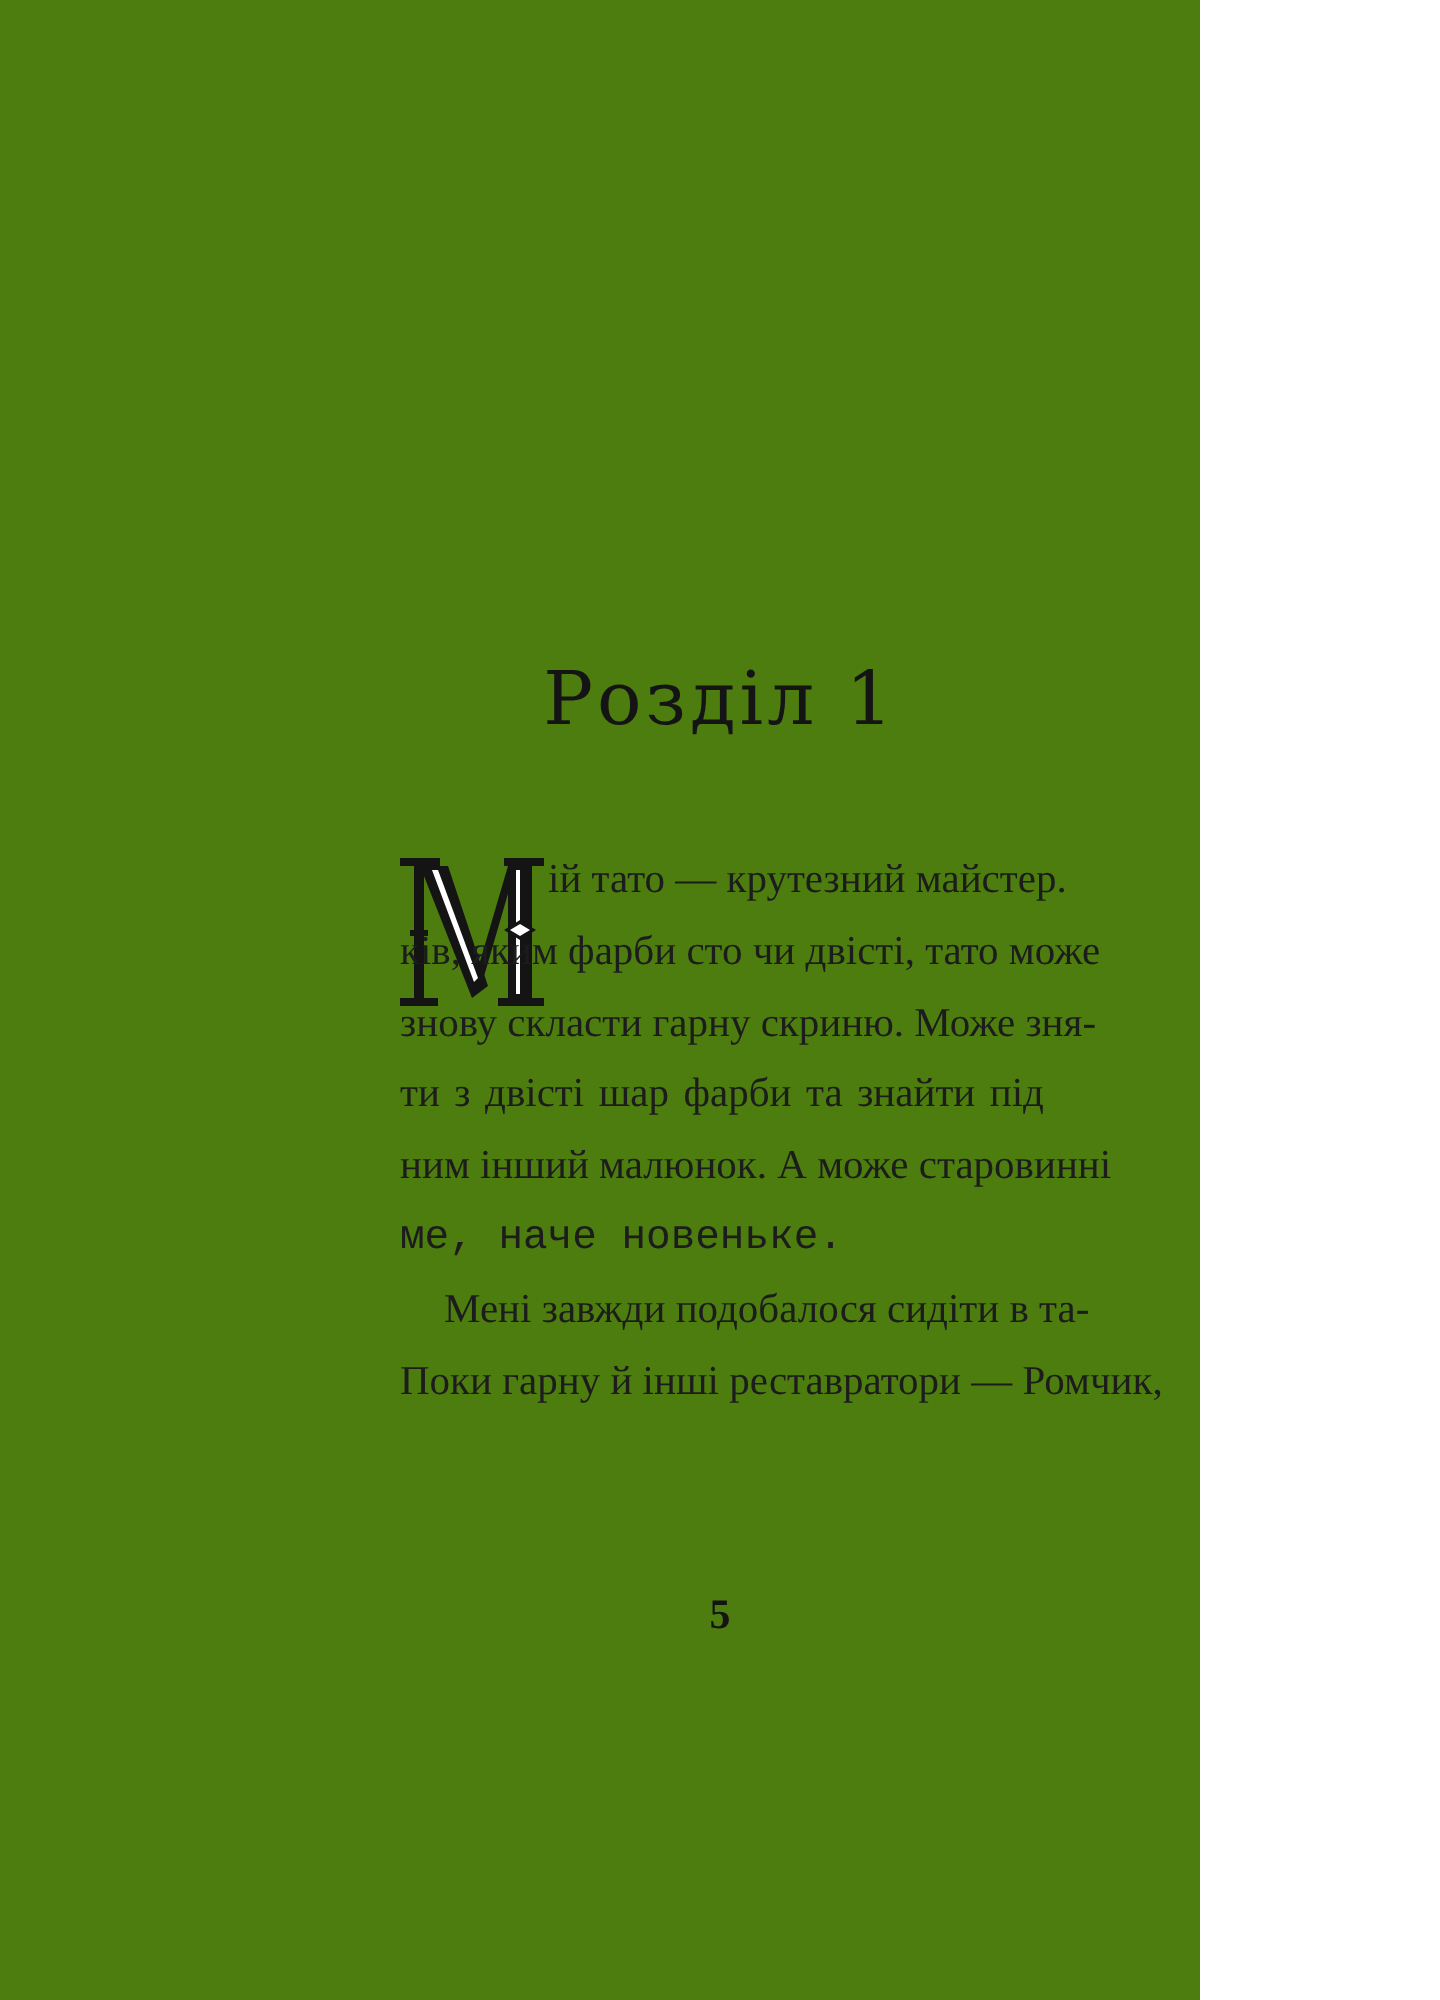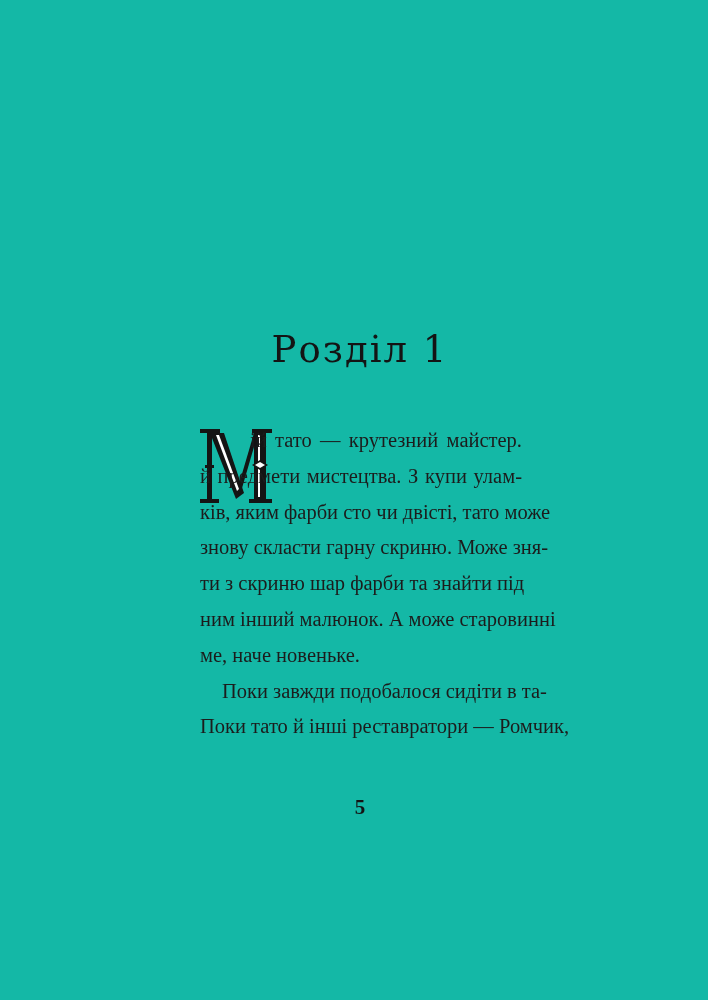--- a/index.html
+++ b/index.html
@@ -1,32 +1,32 @@
 <!DOCTYPE html>
 <html><head>
   <meta charset="utf-8">
   <style>
     html, body { margin: 0; padding: 0; background: #ffffff; }
     body { width: 720px; height: 1000px; position: relative; overflow: hidden; color: #1a1a1a; }
-    .page { position: absolute; left: 0; top: 0; width: 708px; height: 1000px; background: #14b8a6; }
+    .page { position: absolute; left: 0; top: 0; width: 600px; height: 1000px; background: #4d7c0f; }
     .chapter-title {
       position: absolute; left: 0; width: 720px; top: 328px;
       text-align: center;
       font-family: "DejaVu Serif", serif;
       font-size: 37px; font-weight: normal; letter-spacing: 2px;
       color: #141414;
     }
     .text-block {
       position: absolute; left: 200px; top: 423px; width: 322px;
       font-family: "Liberation Serif", serif;
       font-size: 20.5px; line-height: 35.8px; color: #1c1c1c;
     }
     .line { display: block; text-align: justify; text-align-last: justify; white-space: nowrap; height: 35.8px; }
-    .line.last { text-align-last: left; }
-    .line.indent-cap { margin-left: 50px; }
+    .line.last { text-align-last: left; font-family: Liberation Mono, monospace; }
+    .line.indent-cap { margin-left: 74px; }
     .line.para-first { text-indent: 22px; }
     .drop-cap {
       position: absolute; left: 200px; top: 427px; width: 72px; height: 78px;
     }
     .page-number {
       position: absolute; left: 0; width: 720px; top: 795px; text-align: center;
       font-family: "Liberation Serif", serif; font-size: 21px; font-weight: bold; color: #141414;
     }
   </style>
 </head>
@@ -59,27 +59,26 @@
     <polygon points="16,8 19,8 39,62 37,64" fill="#ffffff"></polygon>
     <rect x="58" y="8" width="2" height="62" fill="#ffffff"></rect>
 
     <polygon points="60,33 68,38 60,43 52,38" fill="#141414"></polygon>
     <polygon points="60,35 65,38 60,41 55,38" fill="#ffffff"></polygon>
   </svg>
 
   <div class="text-block">
     <div>
       <span class="line indent-cap">ій тато — крутезний майстер.</span>
-      <span class="line">й предмети мистецтва. З купи улам-</span>
       <span class="line">ків, яким фарби сто чи двісті, тато може</span>
       <span class="line">знову скласти гарну скриню. Може зня-</span>
-      <span class="line">ти з скриню шар фарби та знайти під</span>
+      <span class="line">ти з двісті шар фарби та знайти під</span>
       <span class="line">ним інший малюнок. А може старовинні</span>
       <span class="line last">ме, наче новеньке.</span>
     </div>
     <div>
-      <span class="line para-first">Поки завжди подобалося сидіти в та-</span>
-      <span class="line">Поки тато й інші реставратори — Ромчик,</span>
+      <span class="line para-first">Мені завжди подобалося сидіти в та-</span>
+      <span class="line">Поки гарну й інші реставратори — Ромчик,</span>
     </div>
   </div>
 
   <div class="page-number">5</div>
 </div>
 
 </body></html>

